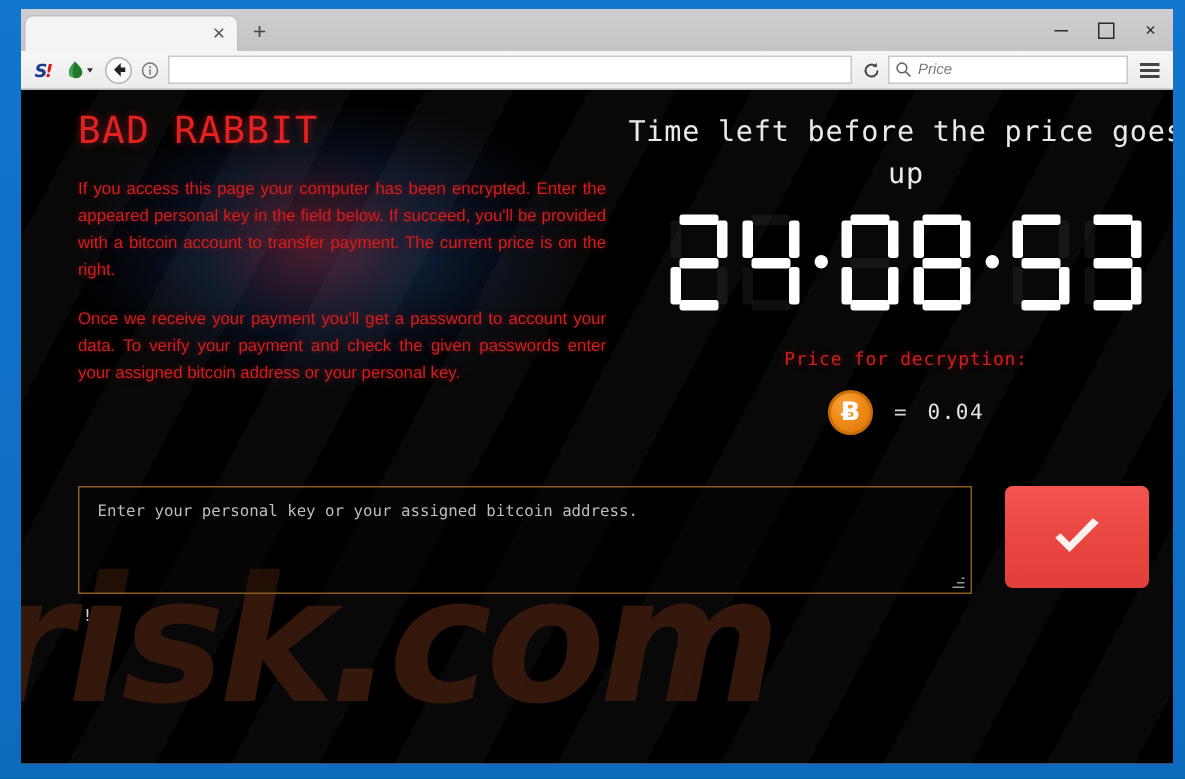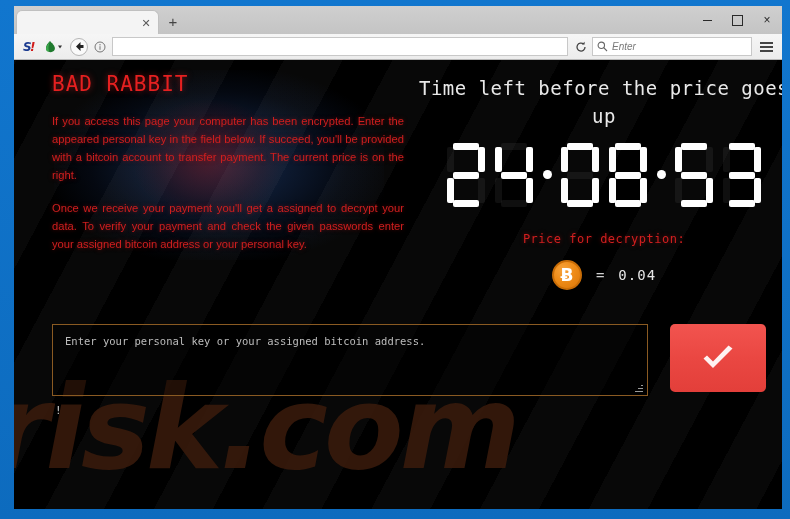--- a/index.html
+++ b/index.html
@@ -177,21 +177,21 @@
   #page-content { position: relative; z-index: 3; height: 100%; }
 
   
   #left-col {
     position: absolute;
     left: 38px; top: 12px;
     width: 352px;
   }
   #ransom-title {
     font-family: "DejaVu Sans Mono", monospace;
-    font-size: 21px;
+    font-size: 25px;
     letter-spacing: 1px;
     color: #e52020;
     text-shadow: 0 0 6px rgba(229,32,32,0.55);
     margin-bottom: 16px;
   }
   .ransom-paragraph {
     font-family: Liberation Sans, sans-serif;
     font-size: 11.2px;
     line-height: 18px;
     color: #cf1f1f;
@@ -397,41 +397,41 @@
         <svg width="12" height="12" viewBox="0 0 12 12">
           <path d="M10 6 A4 4 0 1 1 8.6 3" fill="none" stroke="#444" stroke-width="1.3"></path>
           <path d="M9.6 0.8 L9.6 3.6 L6.8 3.6 Z" fill="#444"></path>
         </svg>
       </div>
       <div id="search-box">
         <svg width="11" height="11" viewBox="0 0 11 11">
           <circle cx="4.3" cy="4.3" r="3.2" fill="none" stroke="#666" stroke-width="1.1"></circle>
           <line x1="6.7" y1="6.7" x2="10" y2="10" stroke="#666" stroke-width="1.1"></line>
         </svg>
-        <span id="search-placeholder">Enter</span>
+        <span id="search-placeholder">Price</span>
       </div>
       <div id="menu-button">
         <span></span>
           <span></span>
           <span></span>
       </div>
     </div>
 
     <div id="page">
       <div id="bg-glow-blue"></div>
       <div id="bg-glow-red"></div>
       <div id="bg-stripes"></div>
       <div id="bg-watermark">risk.com</div>
 
       <div id="page-content">
 
         <div id="left-col">
           <div id="ransom-title">BAD RABBIT</div>
           <div class="ransom-paragraph">If you access this page your computer has been encrypted. Enter the appeared personal key in the field below. If succeed, you'll be provided with a bitcoin account to transfer payment. The current price is on the right.</div>
-          <div class="ransom-paragraph">Once we receive your payment you'll get a assigned to decrypt your data. To verify your payment and check the given passwords enter your assigned bitcoin address or your personal key.</div>
+          <div class="ransom-paragraph">Once we receive your payment you'll get a password to account your data. To verify your payment and check the given passwords enter your assigned bitcoin address or your personal key.</div>
         </div>
 
         <div id="right-col">
           <div id="timer-heading">Time left before the price goes up</div>
 
           <div id="timer-display">
               <div class="seg-digit">
                 <div class="seg seg-a on"></div>
                 <div class="seg seg-b on"></div>
                 <div class="seg seg-c"></div>

